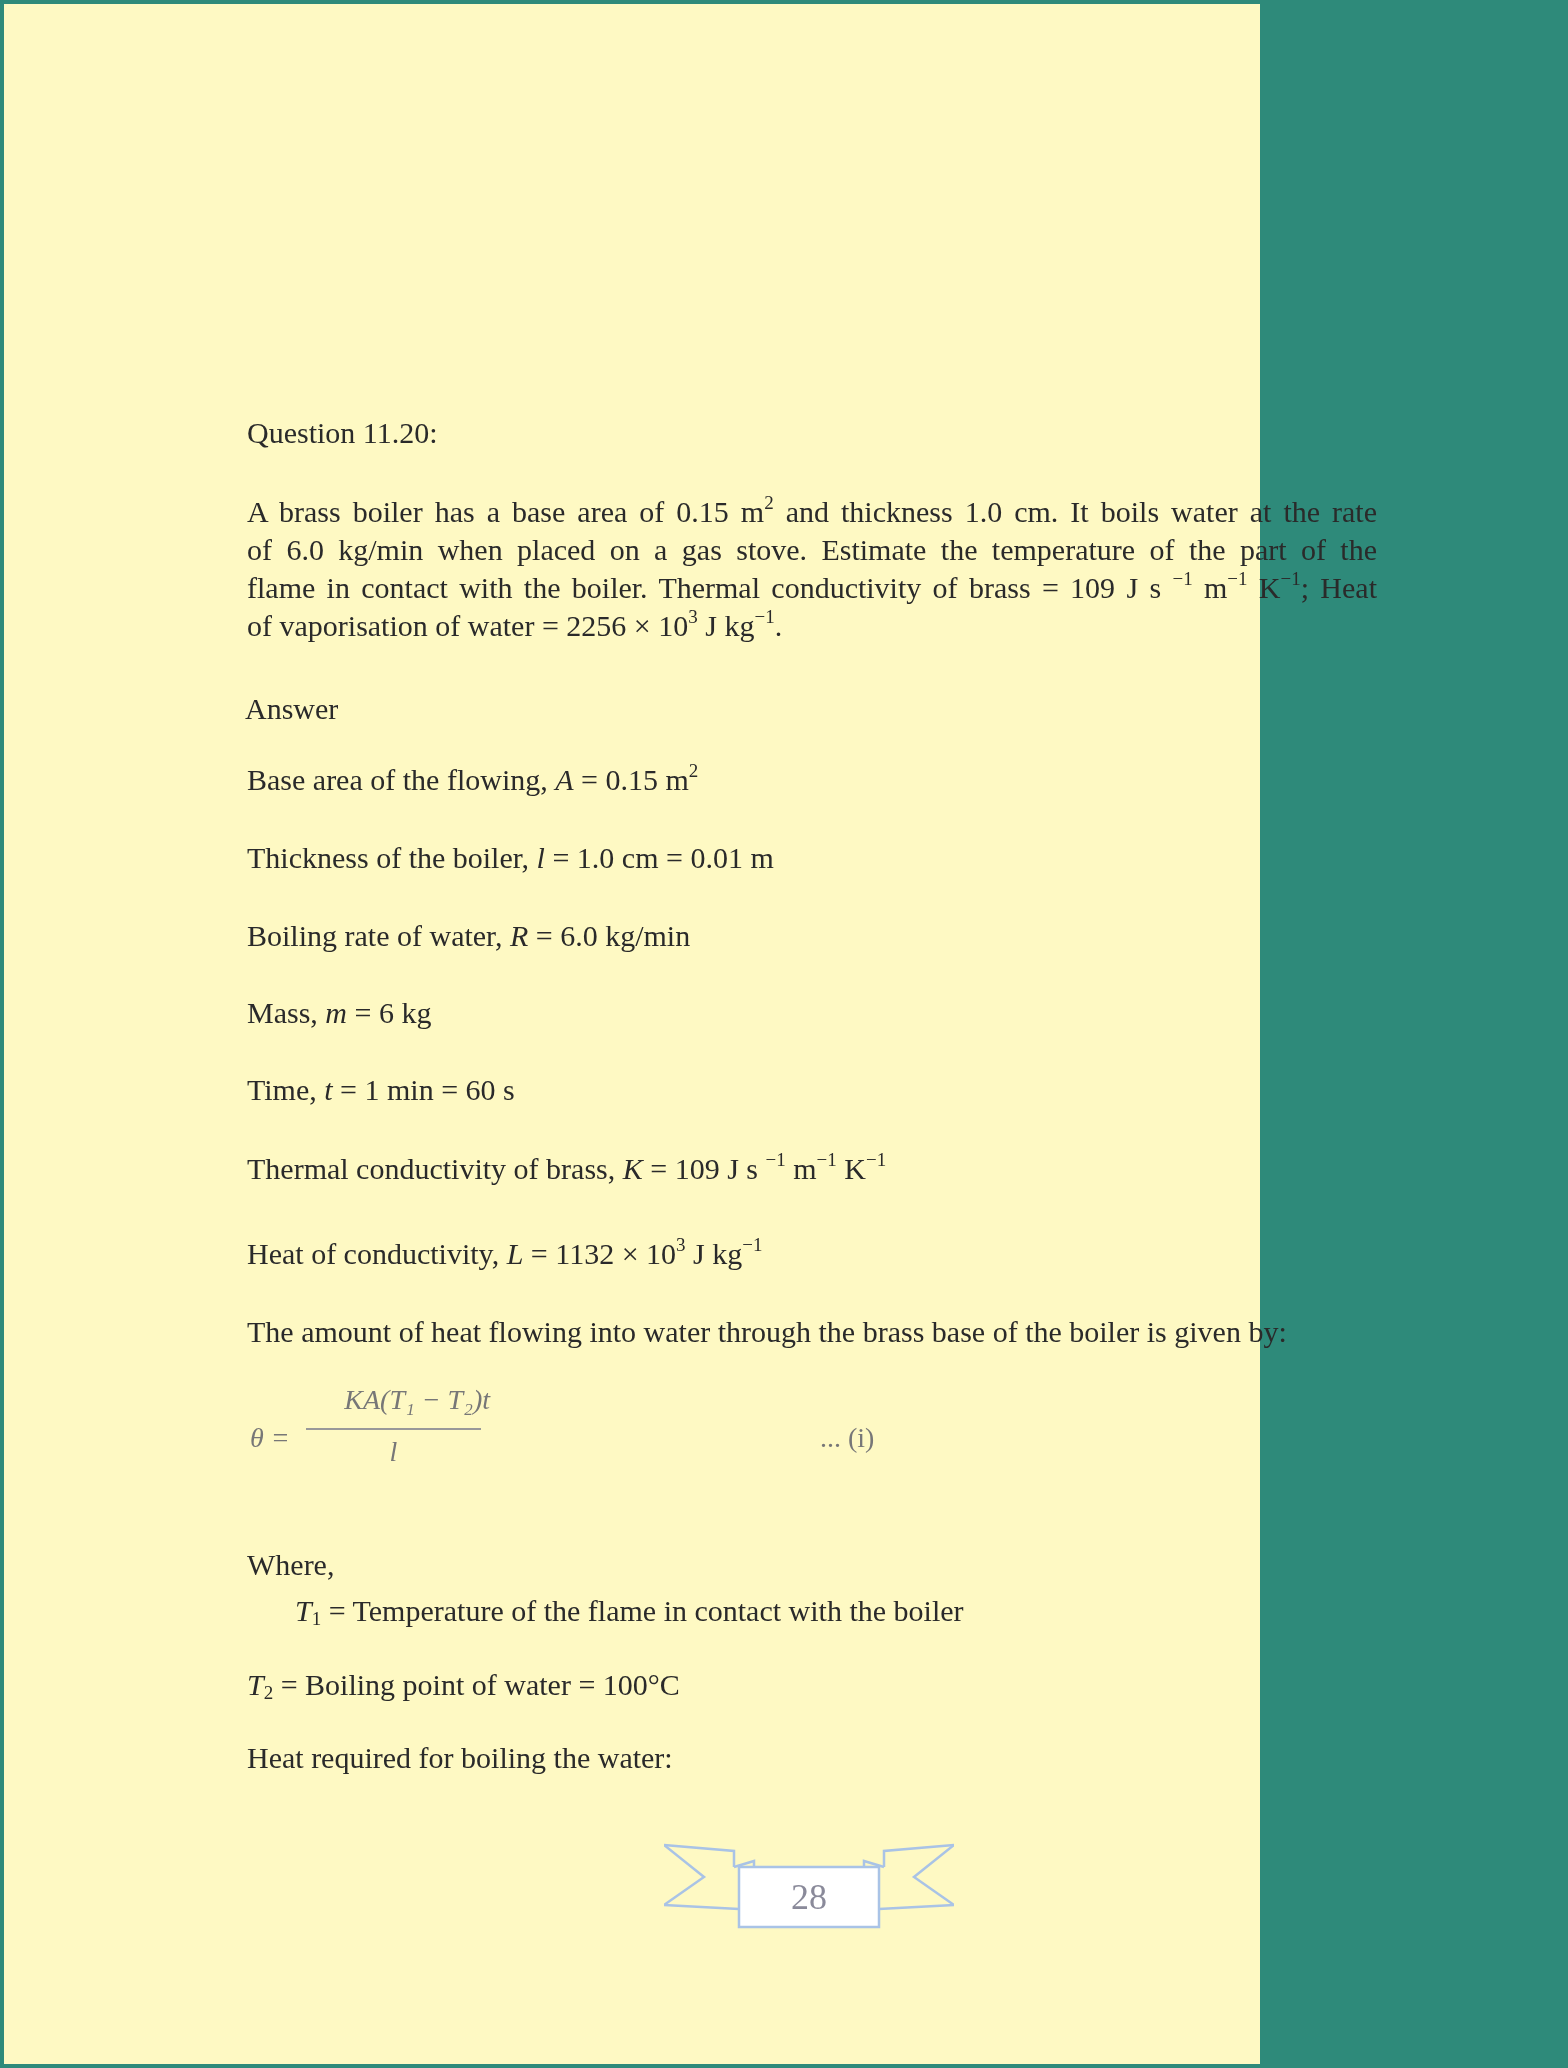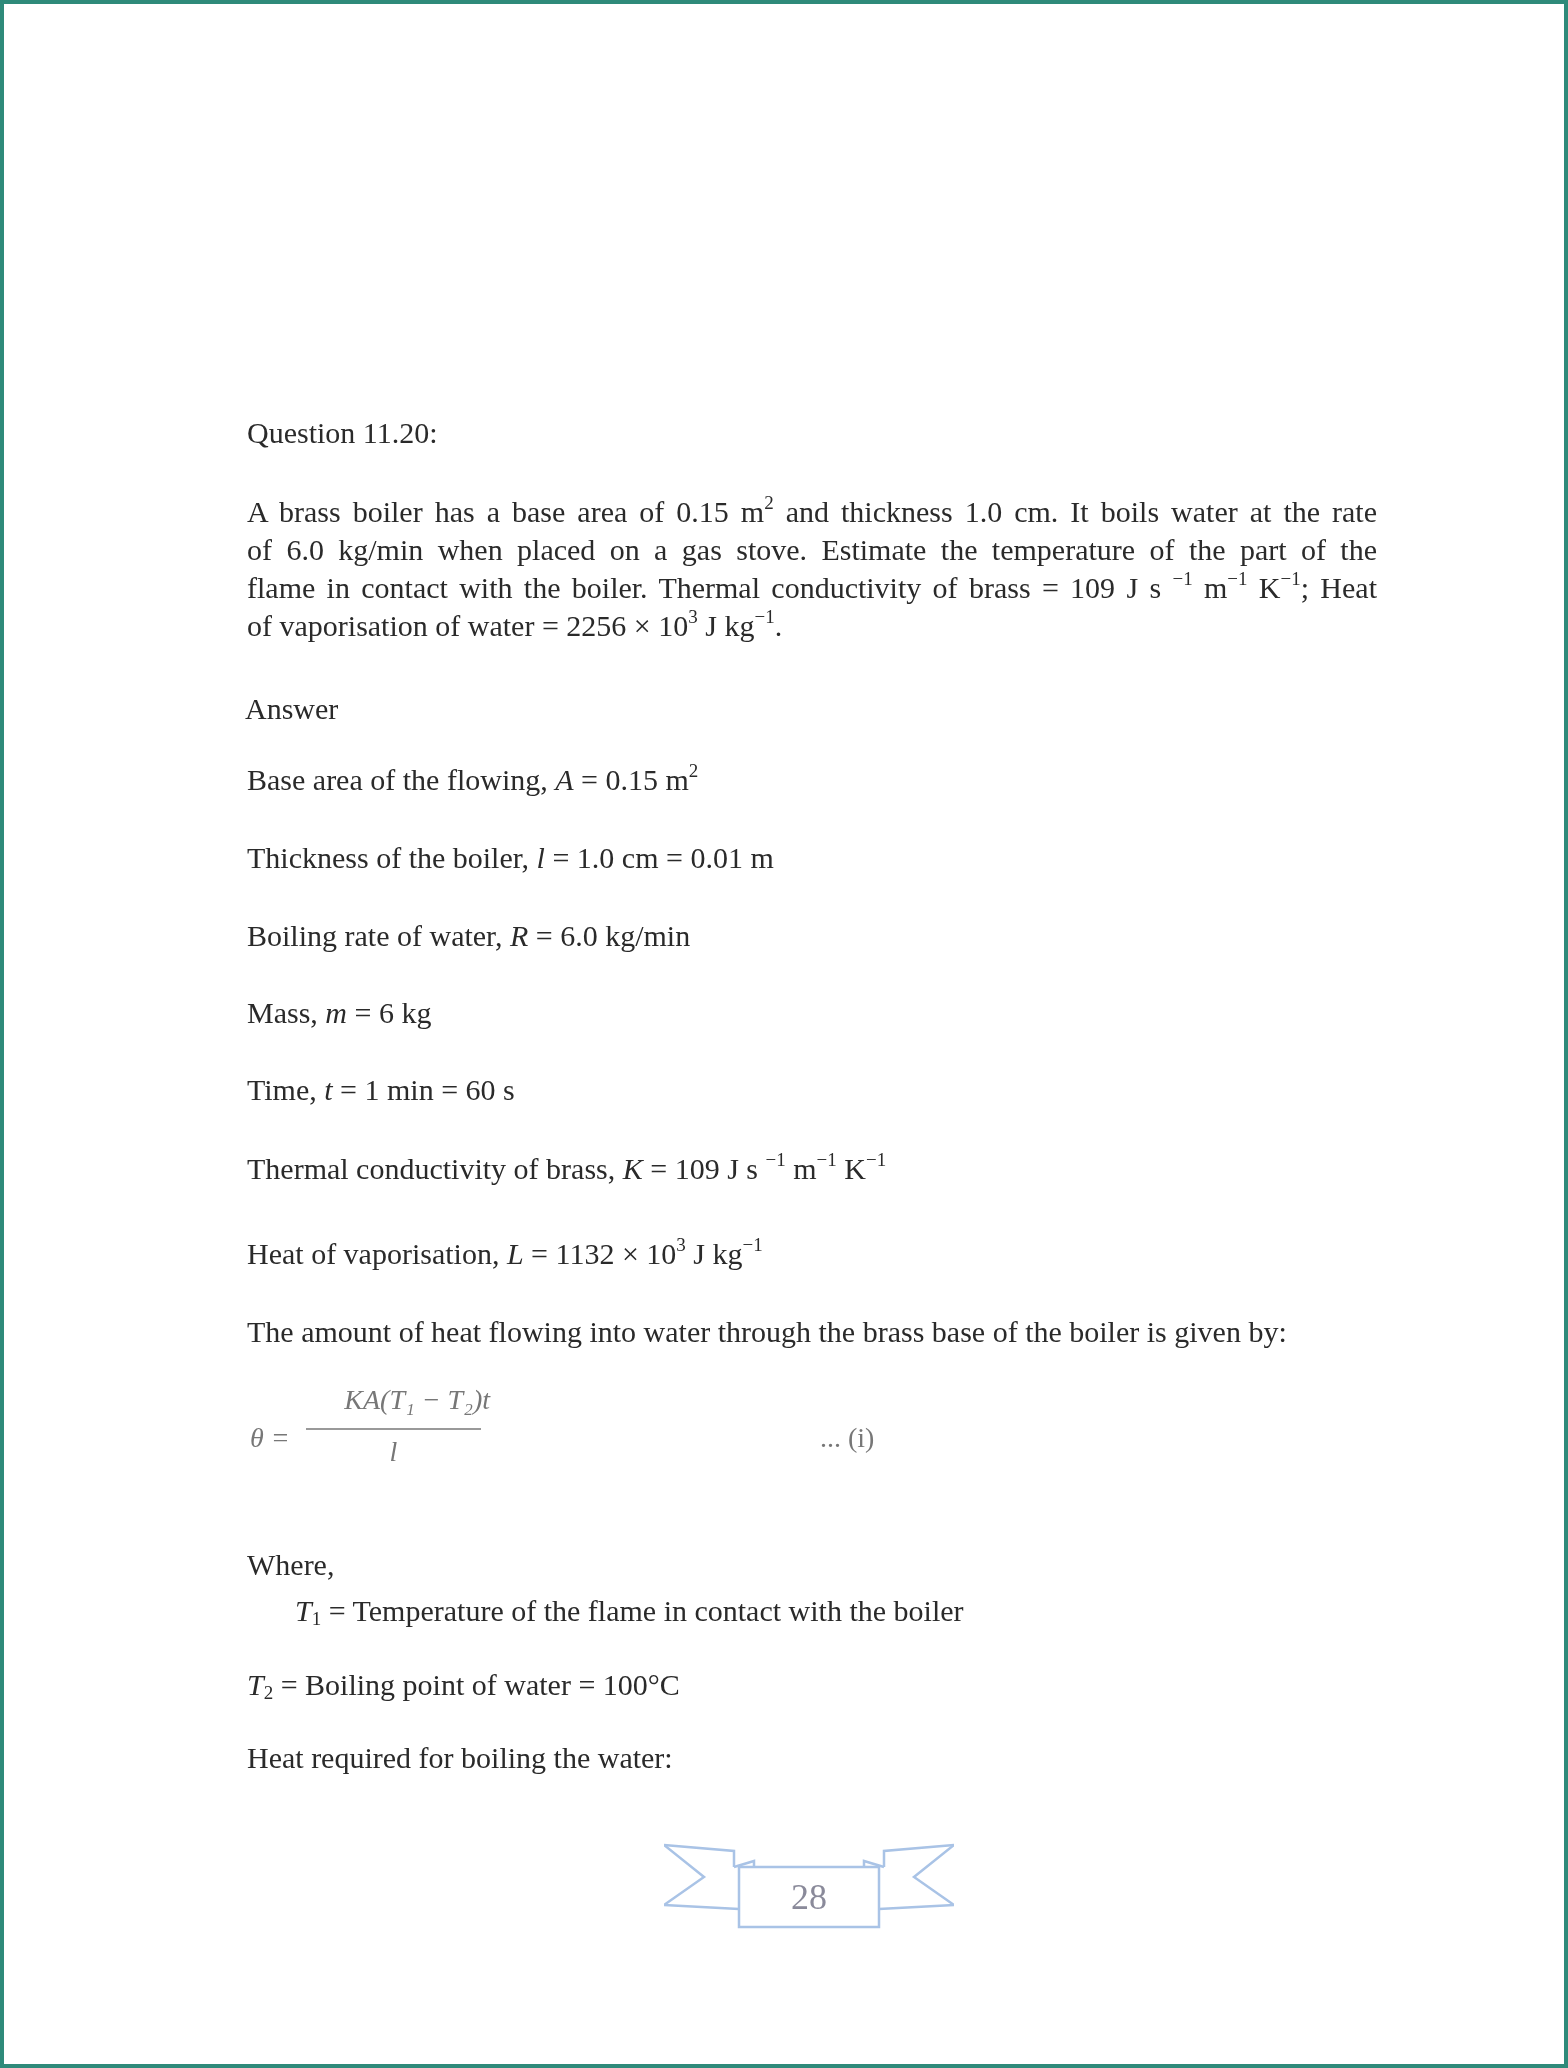--- a/index.html
+++ b/index.html
@@ -5,22 +5,22 @@
     html, body { margin: 0; padding: 0; }
     body {
       width: 1568px; height: 2068px;
       background: #2e8a7a;
       position: relative; overflow: hidden;
       font-family: "Liberation Serif", "DejaVu Serif", serif;
       color: #2a2a2a;
     }
     .page {
       position: absolute; left: 4px; top: 4px;
-      width: 1560px; height: 2060px;
-      background: #ffffff;
+      width: 1256px; height: 2060px;
+      background: #fef9c3;
     }
     .line {
       position: absolute;
       left: 243px;
       font-size: 30px;
       line-height: 38px;
       white-space: nowrap;
     }
     .para {
       position: absolute;
@@ -76,21 +76,21 @@
   <div class="line" style="top:835px;"><span>Thickness of the boiler, </span><i>l</i><span> = 1.0 cm = 0.01 m</span></div>
 
   <div class="line" style="top:913px;"><span>Boiling rate of water, </span><i>R</i><span> = 6.0 kg/min</span></div>
 
   <div class="line" style="top:990px;"><span>Mass, </span><i>m</i><span> = 6 kg</span></div>
 
   <div class="line" style="top:1067px;"><span>Time, </span><i>t</i><span> = 1 min = 60 s</span></div>
 
   <div class="line" style="top:1146px;"><span>Thermal conductivity of brass, </span><i>K</i><span> = 109 J s </span><sup>−1</sup><span> m</span><sup>−1</sup><span> K</span><sup>−1</sup></div>
 
-  <div class="line" style="top:1231px;"><span>Heat of vaporisation, </span><i>L</i><span> = 1132 × 10</span><sup>3</sup><span> J kg</span><sup>−1</sup></div>
+  <div class="line" style="top:1231px;"><span>Heat of conductivity, </span><i>L</i><span> = 1132 × 10</span><sup>3</sup><span> J kg</span><sup>−1</sup></div>
 
   <div class="line" style="top:1309px;">The amount of heat flowing into water through the brass base of the boiler is given by:</div>
 
   <div class="formula">
     <span class="lhs" style="font-style:italic;">θ =</span>
     <span class="num" style="font-style:italic; width:180px; text-align:right; left:60px;">KA(T₁ − T₂)t</span>
     <span class="bar" style="width:175px;"></span>
     <span class="den" style="font-style:italic; left:56px; width:175px;">l</span>
     <span class="eqno" style="left:570px;">... (i)</span>
   </div>

